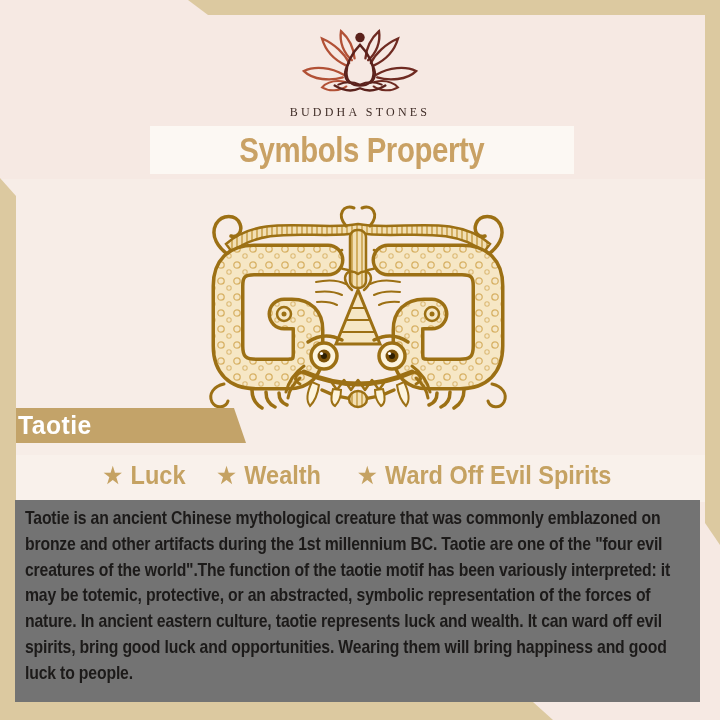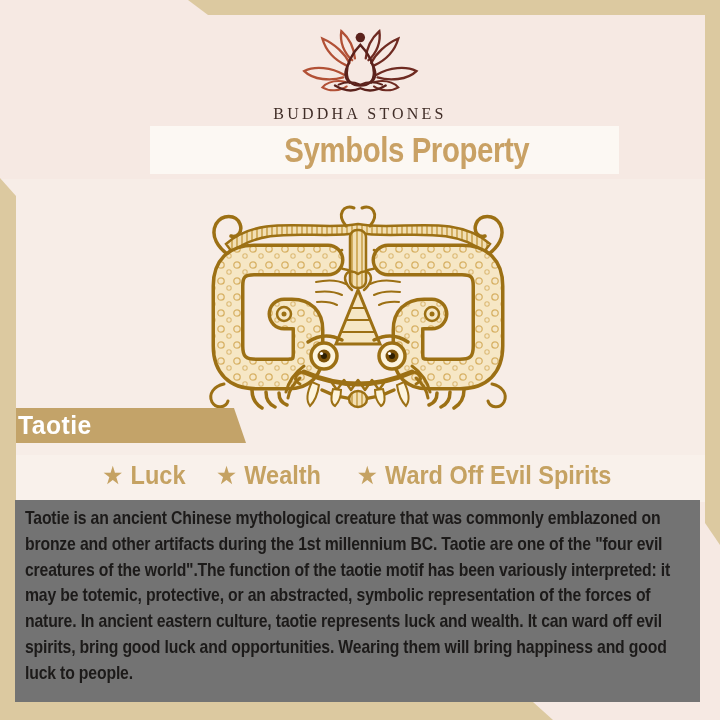--- a/index.html
+++ b/index.html
@@ -13,26 +13,26 @@
   .panel-star{position:absolute;left:0;top:455px;width:720px;height:47px;background:#f9f1eb;}
   
   .strip{position:absolute;background:#dcc9a0;}
   .strip-top{left:188px;top:0;width:532px;height:15px;clip-path:polygon(0 0,100% 0,100% 100%,20px 100%);}
   .strip-right{left:705px;top:15px;width:15px;height:530px;clip-path:polygon(0 0,100% 0,100% 100%,0 508px);}
   .strip-left{left:0;top:178px;width:16px;height:542px;clip-path:polygon(0 0,100% 18px,100% 100%,0 100%);}
   .strip-bottom{left:0;top:702px;width:553px;height:18px;clip-path:polygon(0 0,533px 0,100% 100%,0 100%);}
   
   .logo{position:absolute;top:24px;left:50%;transform:translateX(-50%);text-align:center;}
   .brand-name{
-    margin-top:1px;font-family:"Liberation Serif",serif;font-size:16px;
+    margin-top:1px;font-family:"Liberation Serif",serif;font-size:12px;
     letter-spacing:3.2px;color:#402d27;white-space:nowrap;
   }
   
   .banner{position:absolute;left:150px;top:126px;width:424px;height:48px;background:#fcf8f3;
-    display:flex;align-items:center;justify-content:center;padding-left:45px;}
+    display:flex;align-items:center;justify-content:center;}
   .banner-title{margin:0;font-size:35px;font-weight:bold;color:#c9a164;
     transform:scaleX(.84);letter-spacing:-.5px;white-space:nowrap;}
   
   .art{position:absolute;left:200px;top:196px;width:316px;height:214px;}
   
   .ribbon{position:absolute;left:16px;top:408px;width:230px;height:35px;background:#c3a369;
     clip-path:polygon(0 0,218px 0,100% 100%,0 100%);
     display:flex;align-items:center;justify-content:flex-start;}
   .ribbon-label{color:#ffffff;font-size:26px;font-weight:bold;transform:scaleX(.95);letter-spacing:.5px;}
   

